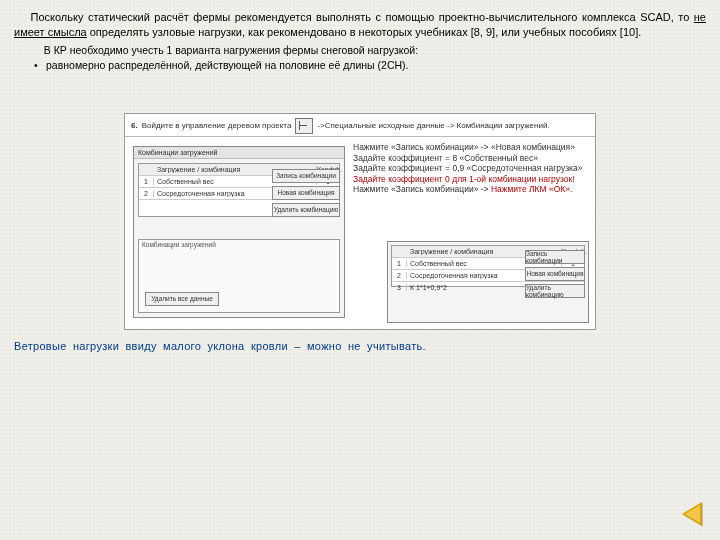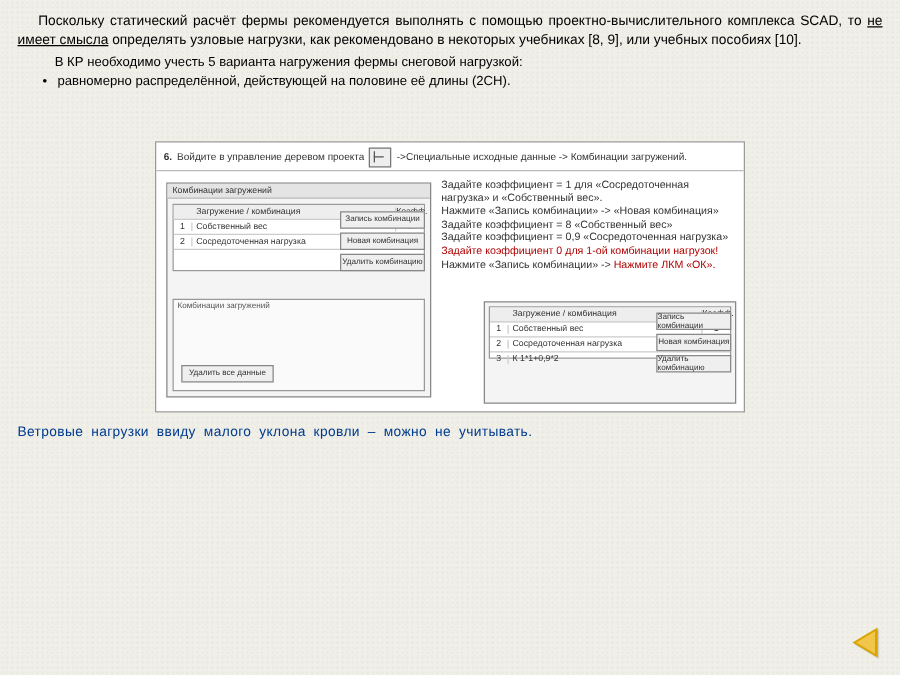--- a/index.html
+++ b/index.html
@@ -127,21 +127,21 @@
   }
 </style>
 </head>
 <body>
 
 <p class="para1">
   <span>Поскольку статический расчёт фермы рекомендуется выполнять с помощью проектно-вычислительного комплекса SCAD, то </span><span class="underline">не имеет смысла</span><span> определять узловые нагрузки, как рекомендовано в некоторых учебниках [8, 9], или учебных пособиях [10].</span>
 </p>
 
 <div class="block2">
-  <div class="lead">В КР необходимо учесть 5 варианта нагружения фермы снеговой нагрузкой:</div>
+  <div class="lead">В КР необходимо учесть 1 варианта нагружения фермы снеговой нагрузкой:</div>
   <ul class="bullets">
     <li>равномерно распределённой, действующей на половине её длины (2СН).</li>
   </ul>
 </div>
 
 <div class="figwrap">
   <div class="fig">
     <div class="fig-top">
       <span class="step-num">6.</span>
       <span>Войдите в управление деревом проекта</span>
@@ -178,21 +178,20 @@
         <div class="btn">Новая комбинация</div>
         <div class="btn">Удалить комбинацию</div>
       </div>
       <div class="dlg-sub">
         <div class="dlg-sub-title">Комбинации загружений</div>
         <div class="btn">Удалить все данные</div>
       </div>
     </div>
 
     <div class="instr">
-      <div>Задайте коэффициент  = 1 для «Сосредоточенная нагрузка» и «Собственный вес».</div>
       <div>Нажмите «Запись комбинации» -&gt; «Новая комбинация»</div>
       <div>Задайте коэффициент = 8 «Собственный вес»</div>
       <div>Задайте коэффициент = 0,9 «Сосредоточенная нагрузка»</div>
       <div class="red">Задайте коэффициент 0 для 1-ой комбинации нагрузок!</div>
       <div>
         <span>Нажмите «Запись комбинации» -&gt; </span><span class="red">Нажмите ЛКМ «ОК».</span>
       </div>
     </div>
 
     <div class="dlg2">

